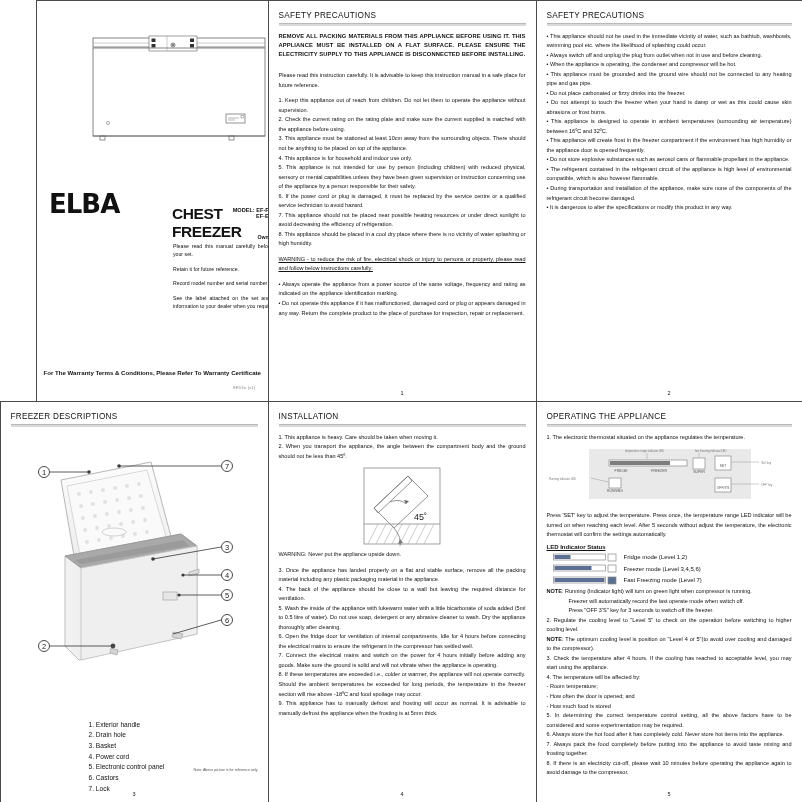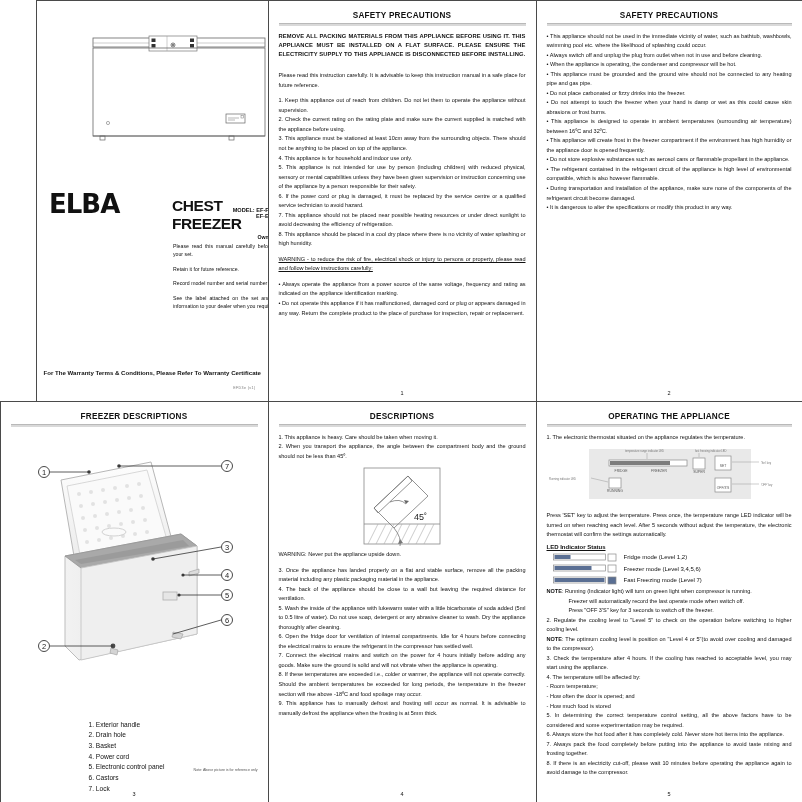--- a/index.html
+++ b/index.html
@@ -1,31 +1,31 @@
 <!DOCTYPE html>
 <html><head>
 <meta charset="utf-8">
 <style>
   html,body{margin:0;padding:0;background:#fff;}
   body{width:802px;height:802px;font-family:"Liberation Sans",sans-serif;color:#111;overflow:hidden;}
   .sheet{width:802px;height:802px;display:grid;grid-template-columns:268px 268px 266px;grid-template-rows:401px 401px;}
   .panel{border:1px solid #4a4a4a;margin:-0.5px;position:relative;box-sizing:border-box;padding:8px 10px 0 10px;overflow:hidden;background:#fff;}
-  .sect-title{font-size:8.2px;font-weight:bold;letter-spacing:.25px;margin:2px 0 3px 0;text-align:center;}
+  .sect-title{font-size:8.2px;font-weight:normal;letter-spacing:.25px;margin:2px 0 3px 0;}
   .rule{height:2px;background:#d9d9d9;border-top:1px solid #b9b9b9;margin:0 0 6px 0;}
   .body-txt{font-size:5.55px;line-height:1.72;text-align:justify;}
   .body-txt p{margin:0;}
   .gap{height:6px;}
   .bold-block{font-weight:bold;font-size:5.8px;line-height:1.6;text-align:justify;letter-spacing:.1px;}
   .warn-u{text-decoration:underline;}
   .pageno{position:absolute;bottom:5px;left:0;right:0;text-align:center;font-size:5.5px;}
   
   .cover{padding:13px;margin-left:36px;}
   .fz-draw{position:absolute;left:52px;top:33px;width:180px;height:110px;}
   .brand{position:absolute;left:12px;top:188px;font-size:26px;font-weight:bold;letter-spacing:-1px;font-family:"DejaVu Sans",sans-serif;}
-  .prod{position:absolute;left:135px;top:196px;font-size:15.5px;font-weight:bold;letter-spacing:-.4px;}
+  .prod{position:absolute;left:135px;top:204px;font-size:15.5px;font-weight:bold;letter-spacing:-.4px;}
   .model{position:absolute;left:135px;top:206px;width:125px;text-align:right;font-size:5.6px;font-weight:bold;}
   .model .m2{display:block;}
   .ownerblk{position:absolute;left:136px;top:232px;width:124px;font-size:5.2px;line-height:1.62;text-align:justify;}
   .ownerblk .om{display:block;text-align:right;font-weight:bold;margin-bottom:1px;}
   .ownerblk p{margin:0 0 6px 0;}
   .warrbar{position:absolute;left:0;right:0;top:368px;text-align:center;font-size:6.1px;font-weight:bold;}
   .code{position:absolute;right:12px;top:385px;font-size:3.6px;color:#777;letter-spacing:.4px;}
   
   .prodimg{position:absolute;left:22px;top:32px;width:228px;height:290px;}
   .partlist{position:absolute;left:88px;top:318px;font-size:6.6px;line-height:1.62;}
@@ -236,21 +236,21 @@
       <div>4. Power cord</div>
       <div>5. Electronic control panel</div>
       <div>6. Castors</div>
       <div>7. Lock</div>
     </div>
     <div class="noteref">Note: Above picture is for reference only</div>
     <div class="pageno">3</div>
   </div>
 
   <div class="panel">
-    <div class="sect-title">DESCRIPTIONS</div>
+    <div class="sect-title">INSTALLATION</div>
     <div class="rule"></div>
     <div class="body-txt">
       <p>1. This appliance is heavy. Care should be taken when moving it.</p>
       <p>2. When you transport the appliance, the angle between the compartment body and the ground should not be less than 45º.</p>
     </div>
 
     <svg class="inst-fig" viewBox="0 0 80 80">
       <rect x="2" y="2" width="76" height="76" fill="none" stroke="#888" stroke-width="0.8"></rect>
       <line x1="2" y1="58" x2="78" y2="58" stroke="#888" stroke-width="0.8"></line>
       <g stroke="#aaa" stroke-width="0.6">

